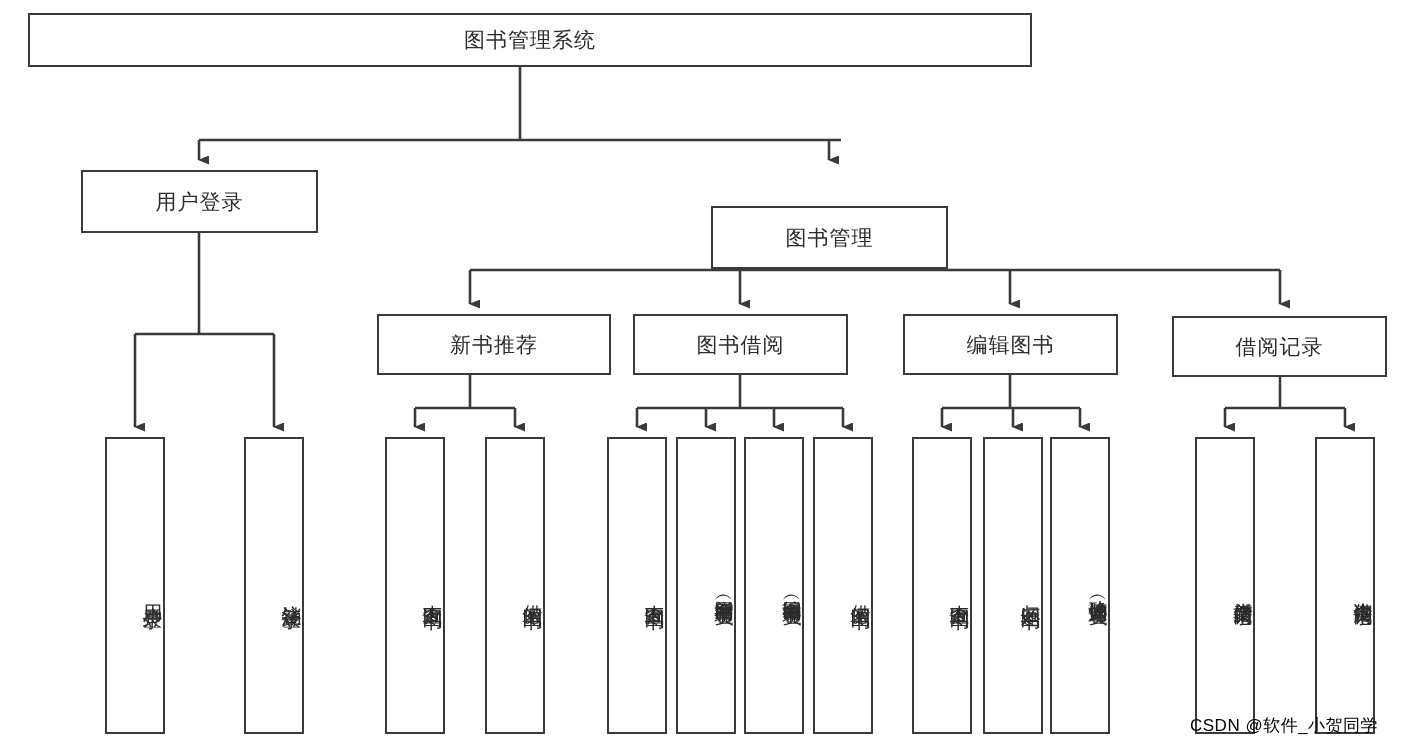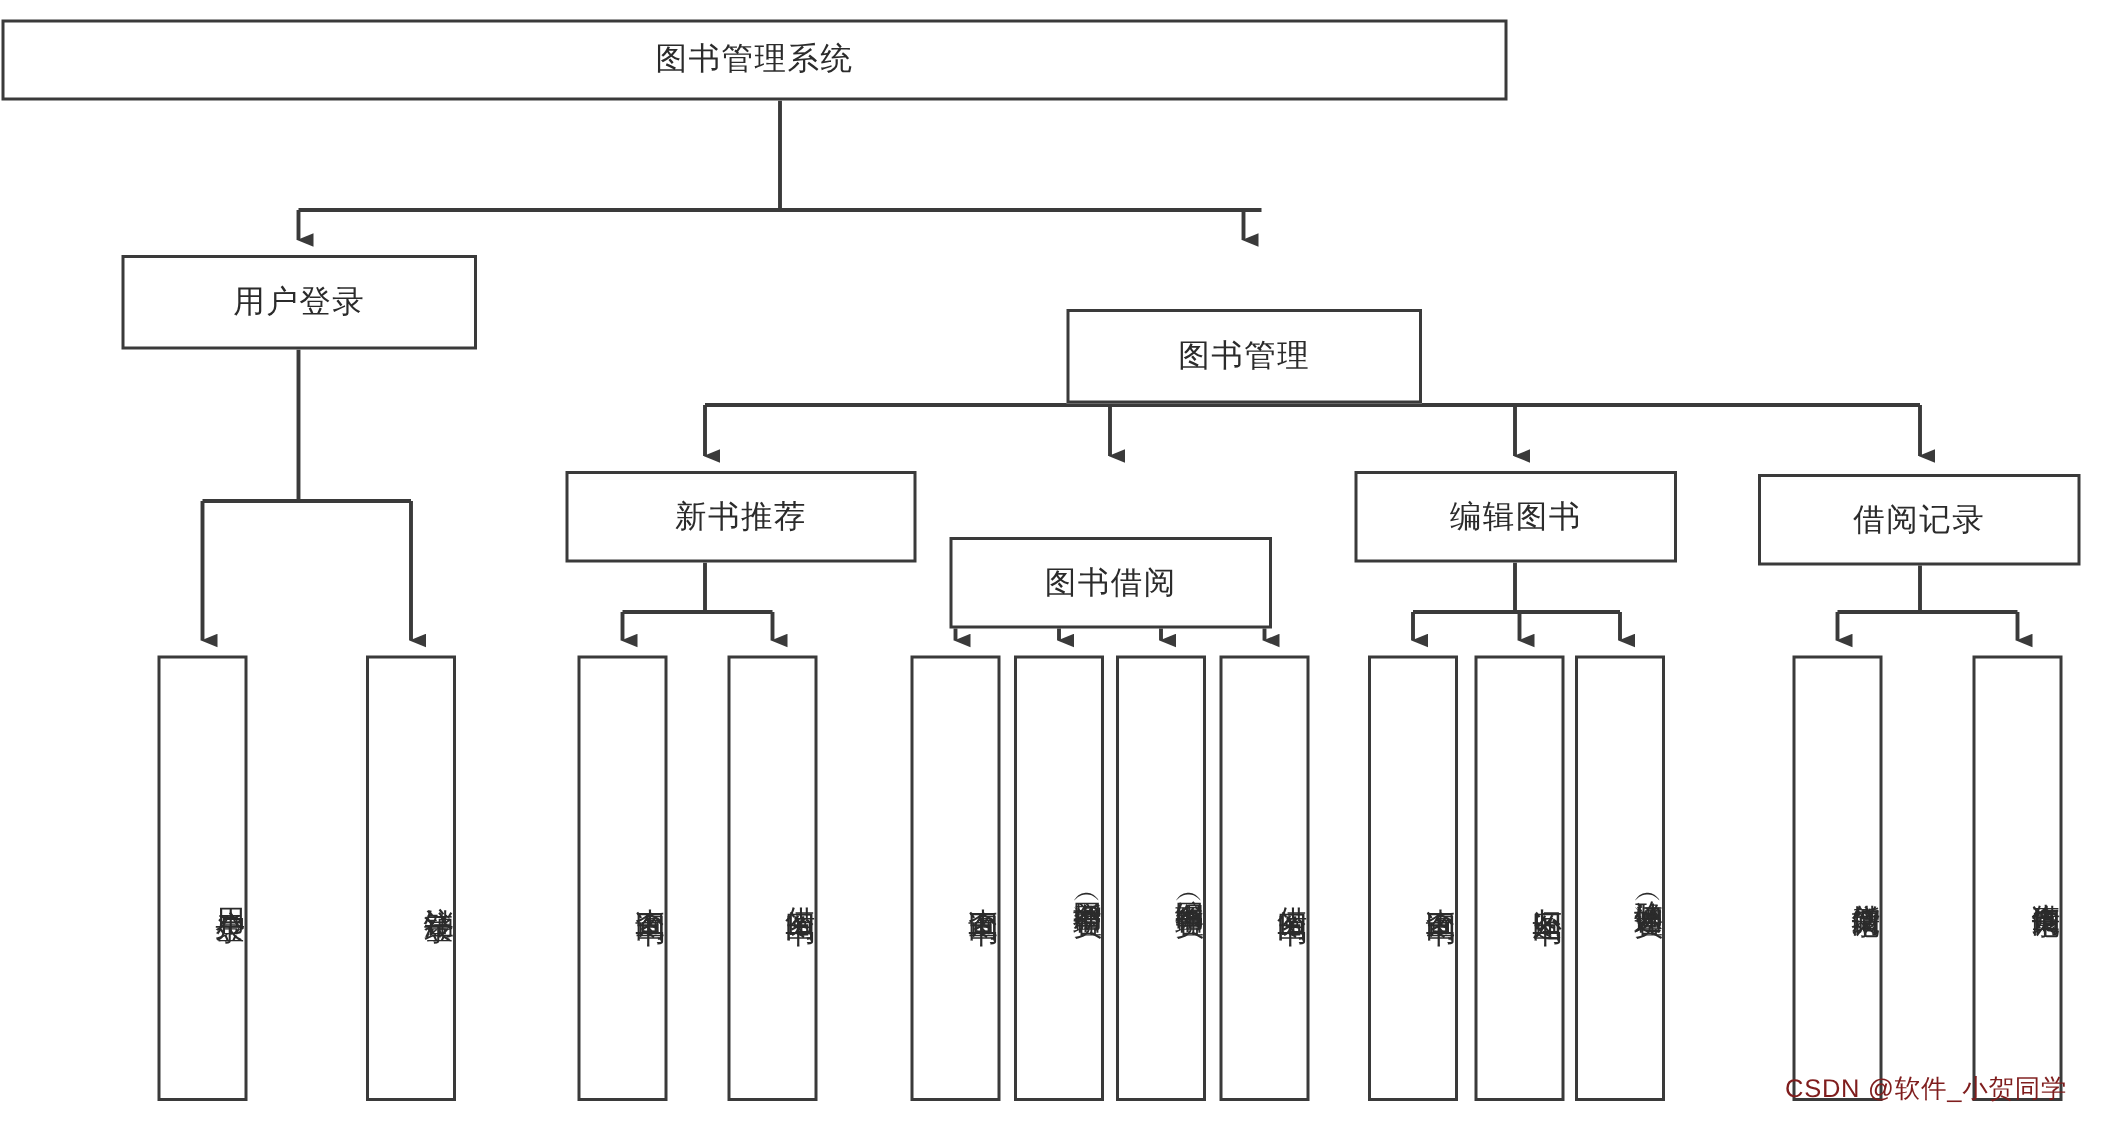--- a/index.html
+++ b/index.html
@@ -50,21 +50,21 @@
   .node-v.tall {
     padding-top: 8px;
     font-size: 19px;
     letter-spacing: 1px;
   }
   .watermark {
     position: absolute;
     left: 1190px;
     top: 714px;
     font-size: 17px;
-    color: #7f1d1d;
+    color: #000000;
     white-space: nowrap;
     letter-spacing: 0.5px;
   }
 </style>
 </head>
 <body>
 
 <svg id="diagram" viewBox="0 0 1405 747" width="1405" height="747">
   <defs>
     <marker id="arrowhead" markerWidth="10" markerHeight="11" refX="4.5" refY="10" orient="auto" markerUnits="userSpaceOnUse">
@@ -108,27 +108,27 @@
     <path d="M1013,408 L1013,427" marker-end="url(#arrowhead)"></path>
     <path d="M1080,408 L1080,427" marker-end="url(#arrowhead)"></path>
 
     <path d="M1280,375 L1280,408"></path>
     <path d="M1225,408 L1345,408"></path>
     <path d="M1225,408 L1225,427" marker-end="url(#arrowhead)"></path>
     <path d="M1345,408 L1345,427" marker-end="url(#arrowhead)"></path>
   </g>
 </svg>
 
-<div class="node-box node-h" style="left: 1px; top: 13px; width: 1004px; height: 54px;">图书管理系统</div>
+<div class="node-box node-h" style="left: 28px; top: 13px; width: 1004px; height: 54px;">图书管理系统</div>
 
 <div class="node-box node-h" style="left: 81px; top: 170px; width: 237px; height: 63px;">用户登录</div>
 <div class="node-box node-h" style="left: 711px; top: 170px; width: 237px; height: 63px; margin-top: 36px;">图书管理</div>
 
 <div class="node-box node-h" style="left: 377px; top: 314px; width: 234px; height: 61px;">新书推荐</div>
-<div class="node-box node-h" style="left: 633px; top: 314px; width: 215px; height: 61px; margin-top: 44px;">图书借阅</div>
+<div class="node-box node-h" style="left: 633px; top: 314px; width: 215px; height: 61px;">图书借阅</div>
 <div class="node-box node-h" style="left: 903px; top: 314px; width: 215px; height: 61px;">编辑图书</div>
 <div class="node-box node-h" style="left: 1172px; top: 316px; width: 215px; height: 61px;">借阅记录</div>
 
 <div class="node-box node-v" style="left: 105px; top: 437px; width: 60px; height: 297px;">用户登录</div>
 <div class="node-box node-v" style="left: 244px; top: 437px; width: 60px; height: 297px;">注销登录</div>
 <div class="node-box node-v" style="left: 385px; top: 437px; width: 60px; height: 297px;">查询图书</div>
 <div class="node-box node-v" style="left: 485px; top: 437px; width: 60px; height: 297px;">借阅图书</div>
 <div class="node-box node-v" style="left: 607px; top: 437px; width: 60px; height: 297px;">查询图书</div>
 <div class="node-box node-v tall" style="left: 676px; top: 437px; width: 60px; height: 297px;">新增图书（管理员）</div>
 <div class="node-box node-v tall" style="left: 744px; top: 437px; width: 60px; height: 297px;">编辑图书（管理员）</div>

